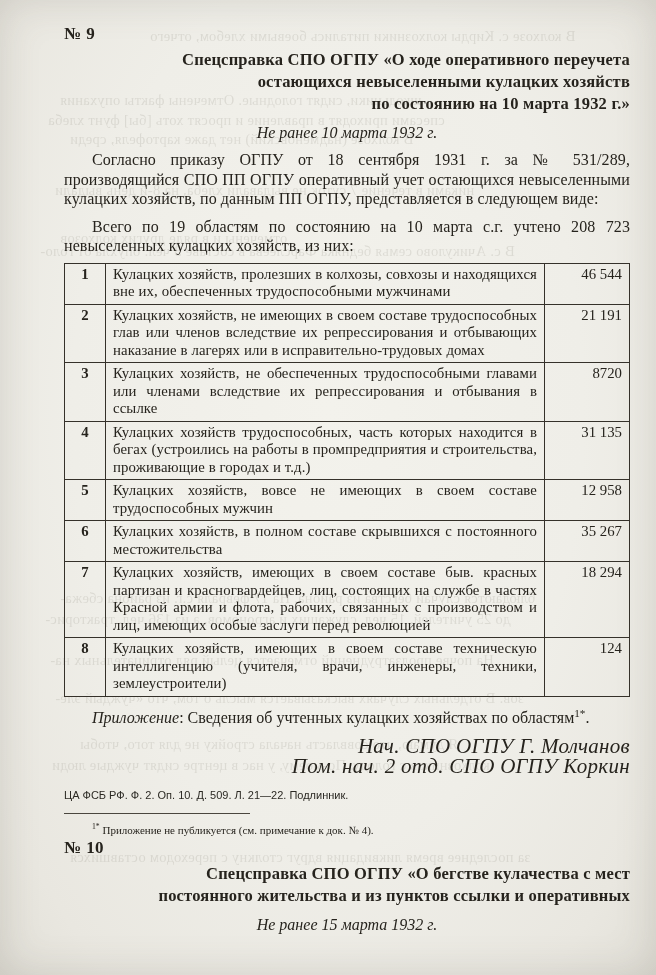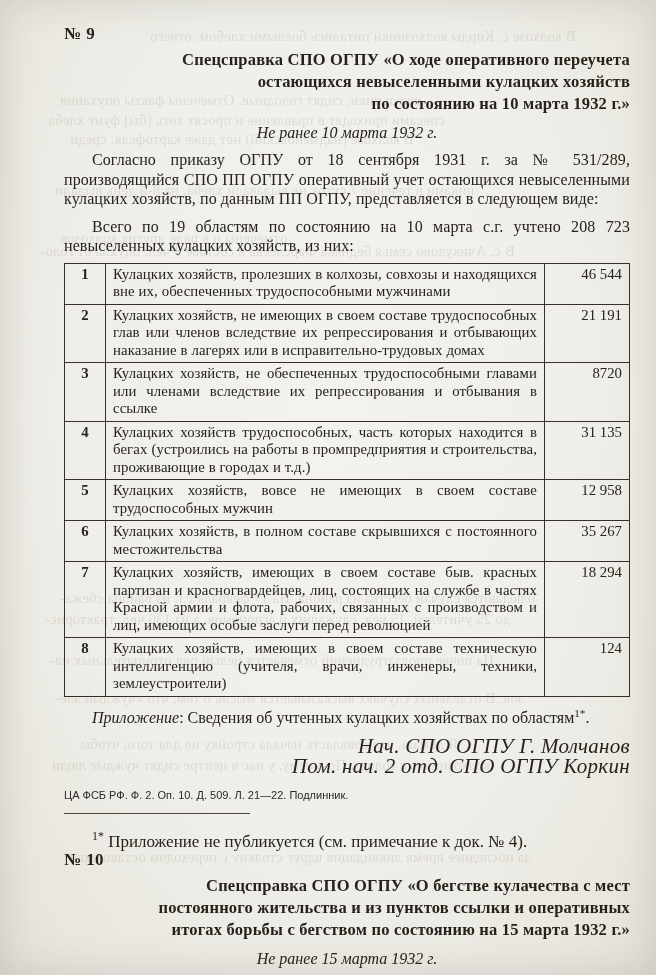--- a/index.html
+++ b/index.html
@@ -51,21 +51,21 @@
   .doc-table td{border:1.4px solid #35312a;padding:2px 7px 3px 7px;vertical-align:top;}
   .doc-table .c-num{width:26px;text-align:center;font-weight:bold;}
   .doc-table .c-desc{text-align:justify;letter-spacing:.1px;}
   .doc-table .c-val{width:70px;text-align:right;white-space:nowrap;}
 
   .appendix{font-size:16px;line-height:19.5px;text-align:justify;text-indent:28px;margin:0 0 9px 0;}
   .appendix .it{font-style:italic;}
   .signature{font-style:italic;font-size:21px;line-height:20px;text-align:right;margin:0;letter-spacing:.3px;}
   .archive{font-family:"Liberation Sans","DejaVu Sans",sans-serif;font-size:11px;margin:13px 0 0 0;color:#2b2923;}
   .fn-rule{width:186px;border:0;border-top:1.3px solid #4a463e;margin:12px 0 0 0;}
-  .footnote{font-size:17px;line-height:16px;margin:20px 0 0 0;text-indent:28px;}
+  .footnote{font-size:11px;line-height:16px;margin:8px 0 0 0;text-indent:28px;}
   sup{font-size:70%;line-height:0;}
 
   .doc2-gap{}
 </style>
 </head>
 <body>
 
 <div class="page">
 
   <div class="ghost">
@@ -154,19 +154,18 @@
 
     <hr class="fn-rule">
 
     <p class="footnote"><sup>1*</sup><span> Приложение не публикуется (см. примечание к док. № 4).</span></p>
 
     <p class="doc-number doc2-gap">№ 10</p>
 
     <h1 class="doc-title">
       <span>Спецсправка СПО ОГПУ «О бегстве кулачества с мест</span>
       <span>постоянного жительства и из пунктов ссылки и оперативных</span>
-      <span>итогах борьбы с бегством по состоянию на 15 марта 1932 г.»</span>
     </h1>
 
     <p class="doc-date">Не ранее 15 марта 1932 г.</p>
 
   </div>
 </div>
 
 </body></html>

